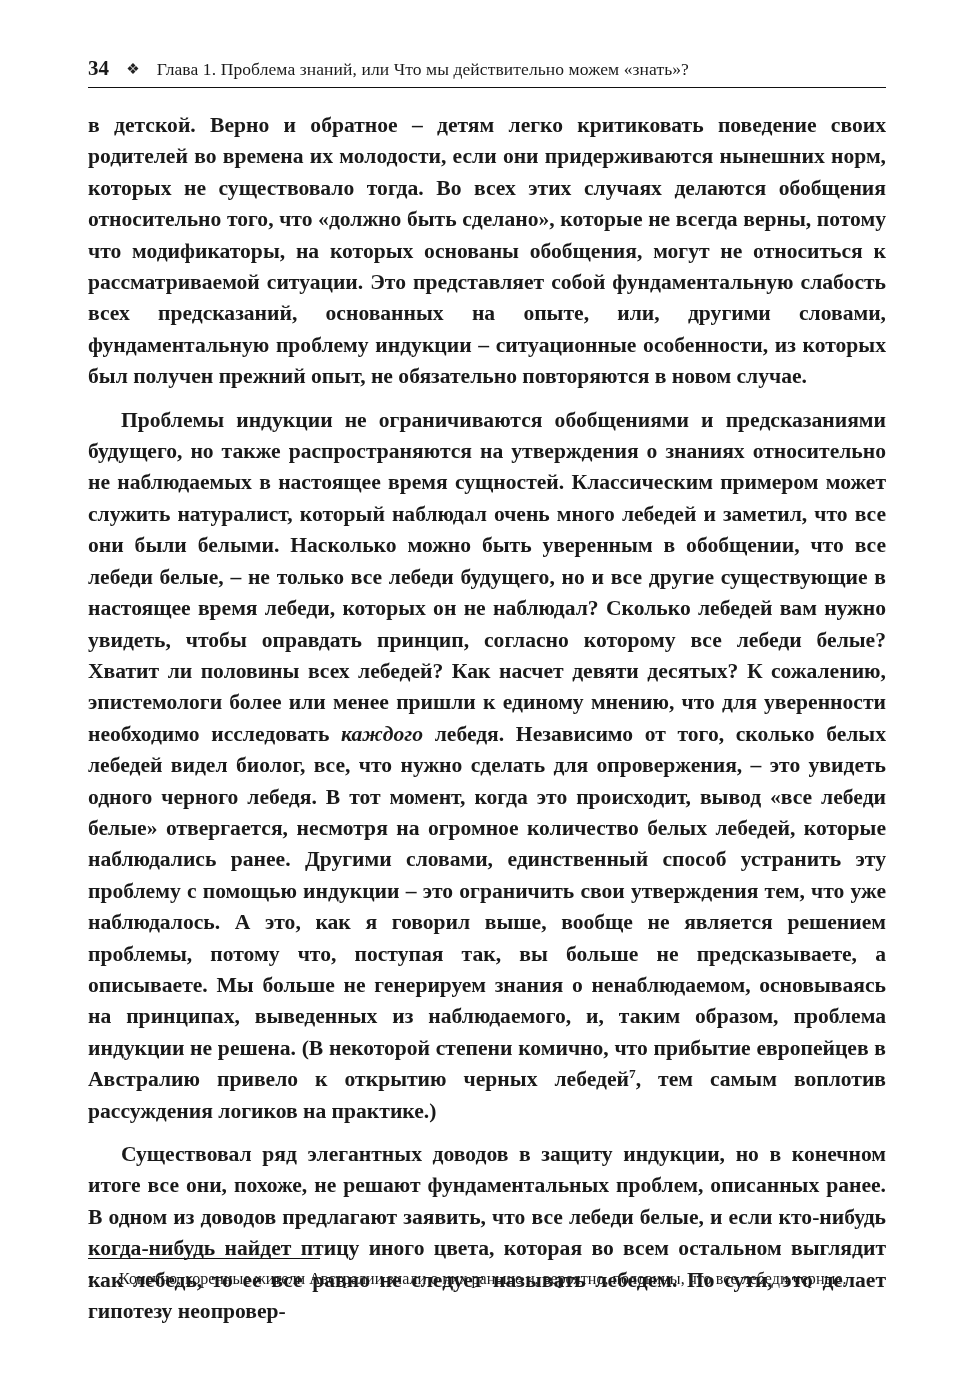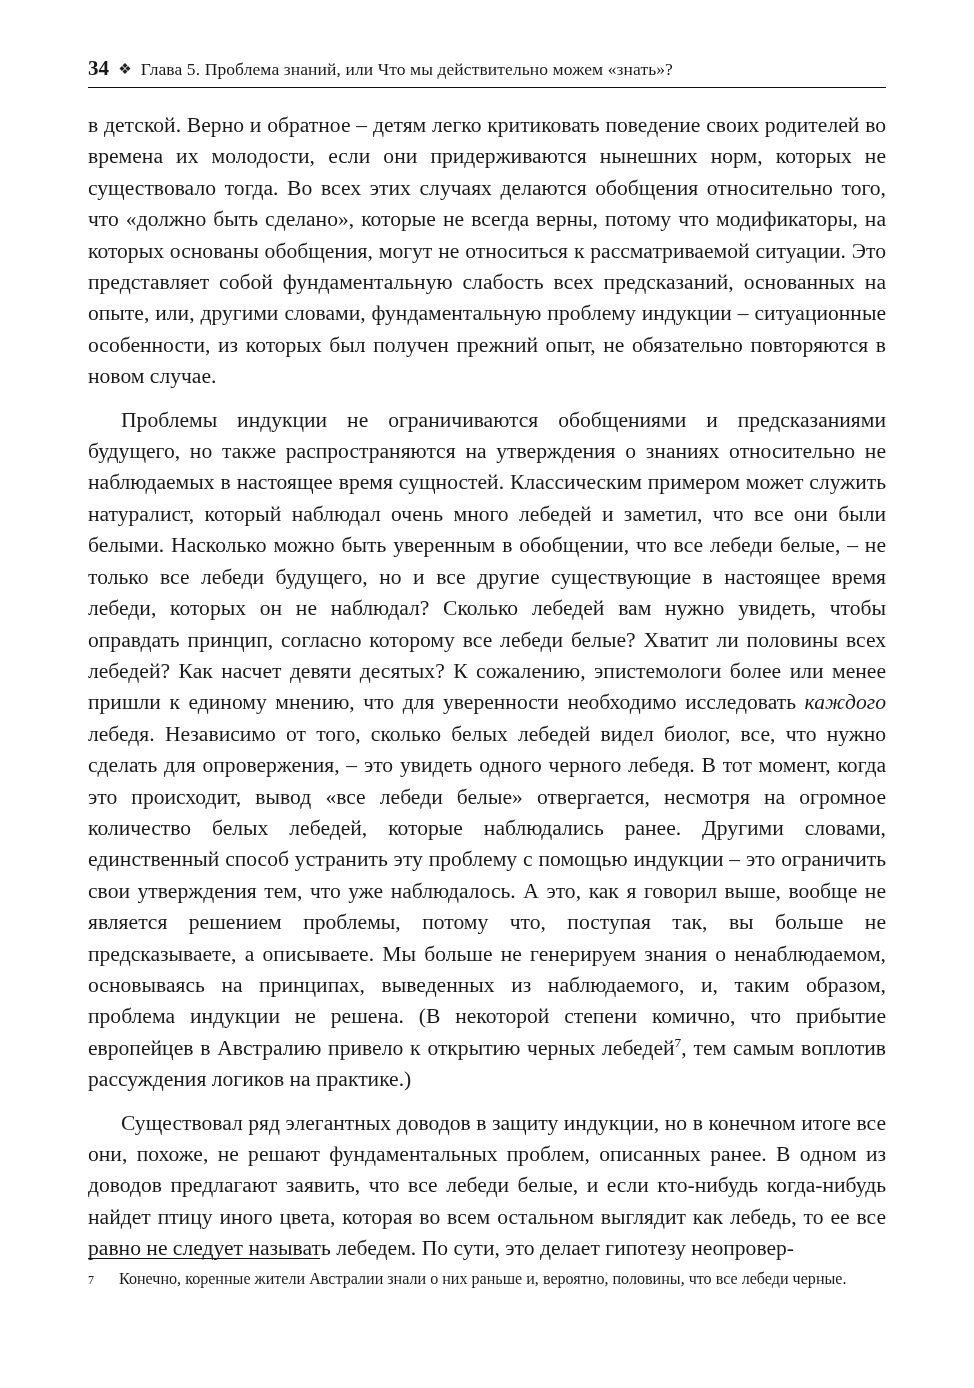--- a/index.html
+++ b/index.html
@@ -25,21 +25,21 @@
   .content {
     position: absolute;
     left: 88px;
     top: 58px;
     width: 798px;
   }
   
   .running-head {
     display: flex;
     align-items: baseline;
-    gap: 6px;
+    gap: 14px;
     font-family: "Liberation Serif", serif;
     font-size: 17.5px;
     letter-spacing: 0.1px;
     padding-bottom: 7px;
   }
   .running-head .folio {
     font-weight: bold;
     font-size: 21px;
     line-height: 1;
   }
@@ -58,20 +58,21 @@
     margin: 0 0 22px 0;
   }
   
   .body-text p {
     margin: 0;
     font-size: 21.6px;
     line-height: 31.4px;
     text-align: justify;
     text-justify: inter-word;
     hyphens: manual;
+    font-weight: bold;
   }
   .body-text p.indent {
     text-indent: 33px;
   }
   .body-text p + p {
     margin-top: 12px;
   }
   i, .it {
     font-style: italic;
   }
@@ -111,21 +112,21 @@
 </head>
 <body>
 
 <div class="page">
 
   <div class="content">
 
     <div class="running-head">
       <span class="folio">34</span>
       <span class="orn">❖</span>
-      <span class="chapter">Глава 5. Проблема знаний, или Что мы действительно можем «знать»?</span>
+      <span class="chapter">Глава 1. Проблема знаний, или Что мы действительно можем «знать»?</span>
     </div>
     <div class="rule"></div>
 
     <div class="body-text">
 
       <p>в детской. Верно и обратное – детям легко критиковать поведение своих родителей во времена их молодости, если они придерживаются нынешних норм, которых не существовало тогда. Во всех этих случаях делаются обобщения относительно того, что «должно быть сделано», которые не всегда верны, потому что модификаторы, на которых основаны обобщения, могут не относиться к рассматриваемой ситуации. Это представляет собой фундаментальную слабость всех предсказаний, основанных на опыте, или, другими словами, фундаментальную проблему индукции – ситуационные особенности, из которых был получен прежний опыт, не обязательно повторяются в новом случае.</p>
 
       <p class="indent"><span>Проблемы индукции не ограничиваются обобщениями и предсказаниями будущего, но также распространяются на утверждения о знаниях относительно не наблюдаемых в настоящее время сущностей. Классическим примером может служить натуралист, который наблюдал очень много лебедей и заметил, что все они были белыми. Насколько можно быть уверенным в обобщении, что все лебеди белые, – не только все лебеди будущего, но и все другие существующие в настоящее время лебеди, которых он не наблюдал? Сколько лебедей вам нужно увидеть, чтобы оправдать принцип, согласно которому все лебеди белые? Хватит ли половины всех лебедей? Как насчет девяти десятых? К сожалению, эпистемологи более или менее пришли к единому мнению, что для уверенности необходимо исследовать </span><i>каждого</i><span> лебедя. Независимо от того, сколько белых лебедей видел биолог, все, что нужно сделать для опровержения, – это увидеть одного черного лебедя. В тот момент, когда это происходит, вывод «все лебеди белые» отвергается, несмотря на огромное количество белых лебедей, которые наблюдались ранее. Другими словами, единственный способ устранить эту проблему с помощью индукции – это ограничить свои утверждения тем, что уже наблюдалось. А это, как я говорил выше, вообще не является решением проблемы, потому что, поступая так, вы больше не предсказываете, а описываете. Мы больше не генерируем знания о ненаблюдаемом, основываясь на принципах, выведенных из наблюдаемого, и, таким образом, проблема индукции не решена. (В некоторой степени комично, что прибытие европейцев в Австралию привело к открытию черных лебедей</span><sup>7</sup><span>, тем самым воплотив рассуждения логиков на практике.)</span></p>
 
       <p class="indent">Существовал ряд элегантных доводов в защиту индукции, но в конечном итоге все они, похоже, не решают фундаментальных проблем, описанных ранее. В одном из доводов предлагают заявить, что все лебеди белые, и если кто-нибудь когда-нибудь найдет птицу иного цвета, которая во всем остальном выглядит как лебедь, то ее все равно не следует называть лебедем. По сути, это делает гипотезу неопровер-</p>

